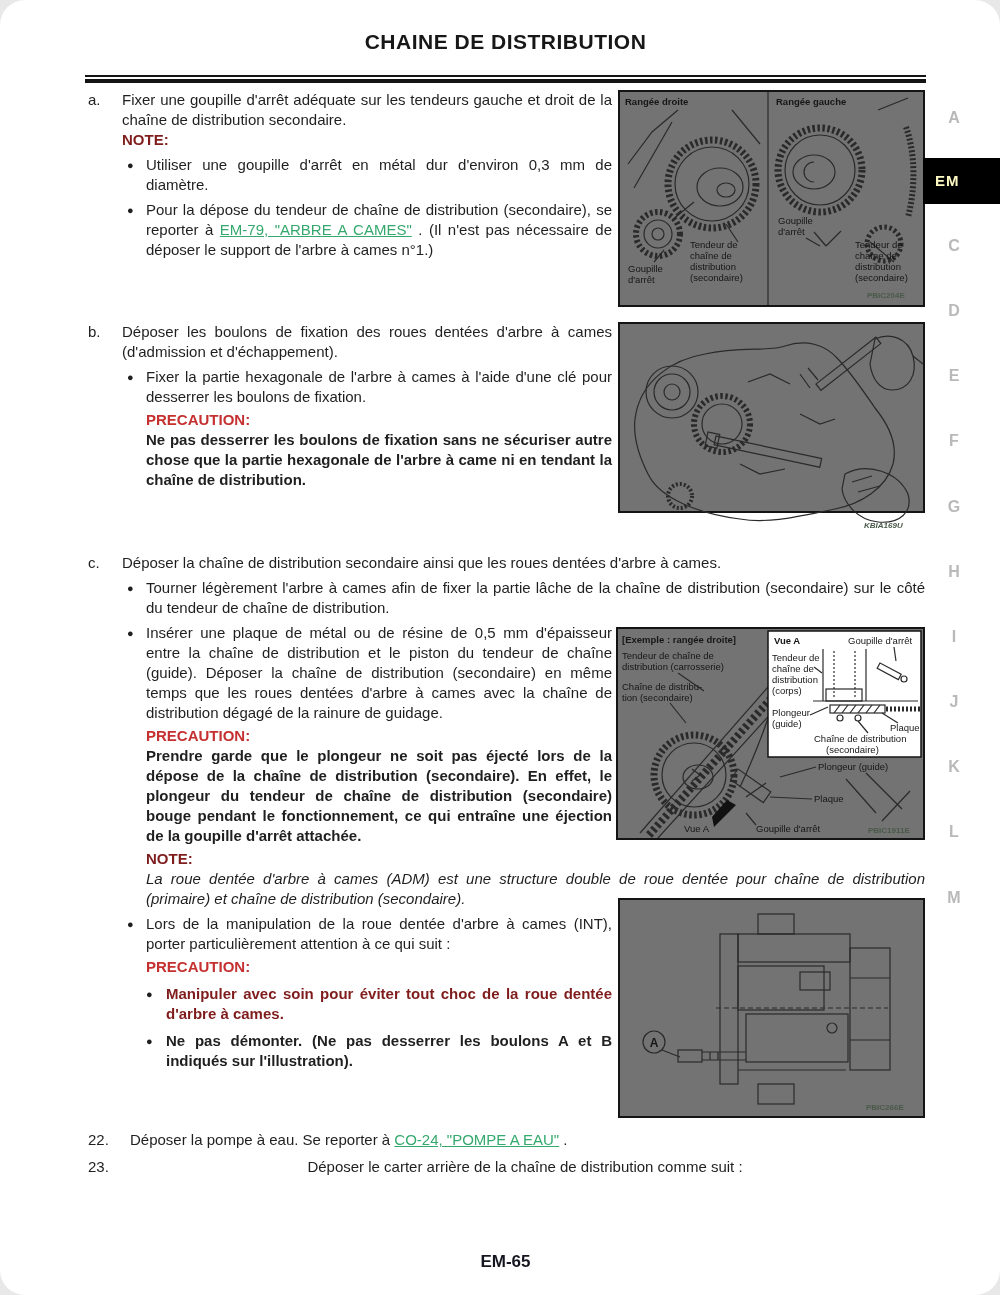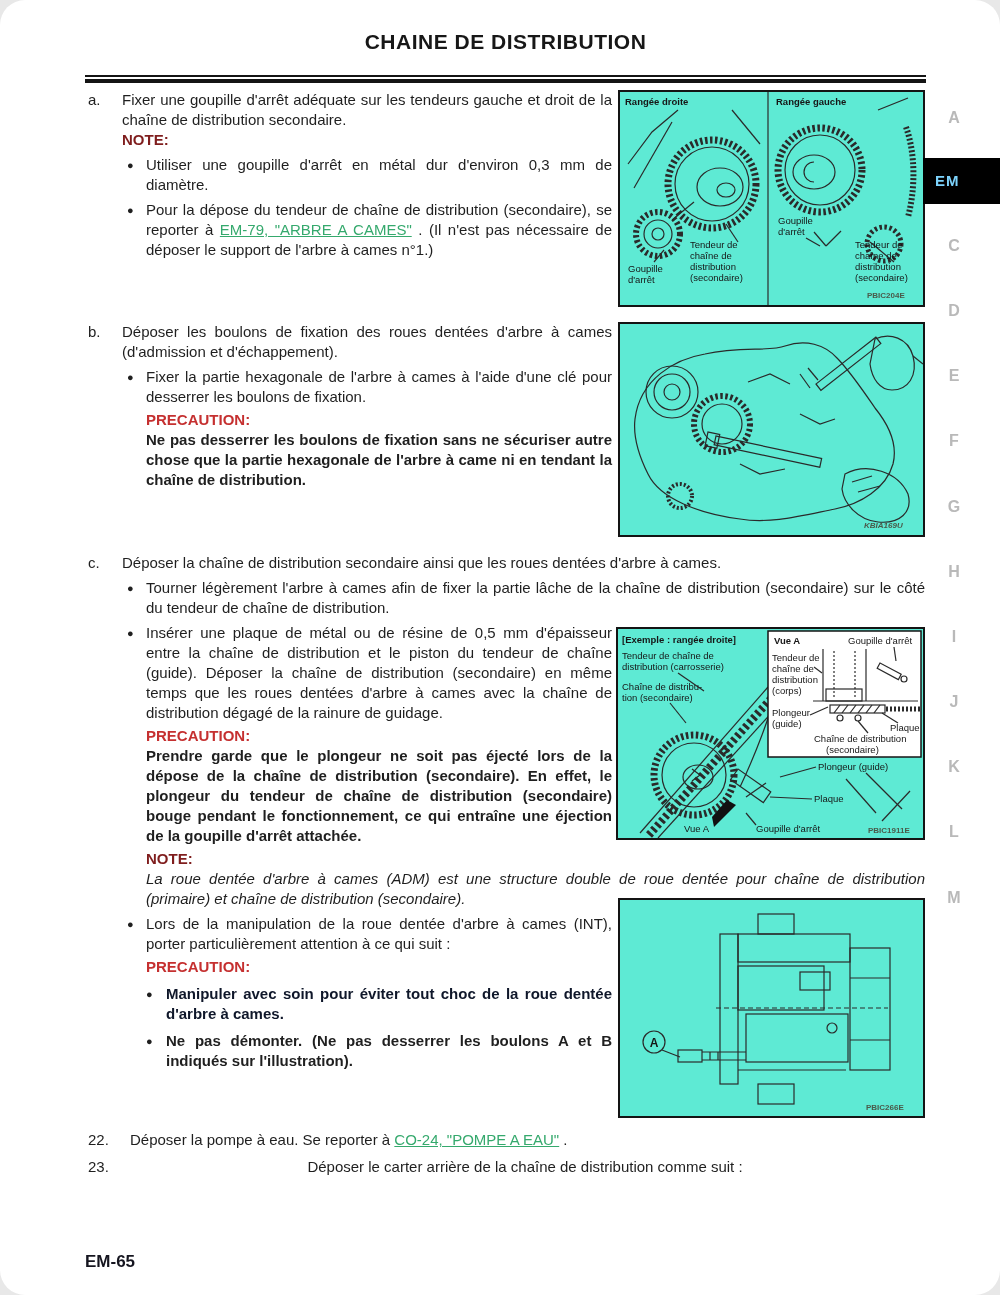--- a/index.html
+++ b/index.html
@@ -21,36 +21,36 @@
   .blab{font-weight:bold;color:#7f1d1d;}
   .prec{font-weight:bold;color:#c53030;}
   .prec-body{font-weight:bold;text-align:justify;}
   .note-body{text-align:justify;font-style:italic;}
   .link{color:#35a96d;text-decoration:underline;cursor:pointer;}
   .narrow{max-width:490px;}
   .subbullets{margin-left:0px;}
   .subbullet{display:flex;margin-top:7px;}
   .sbu{width:20px;flex:none;font-size:11px;line-height:20px;font-weight:bold;}
 
-  .fig{position:absolute;border:2px solid #141414;background:#5eead4;box-sizing:border-box;}
+  .fig{position:absolute;border:2px solid #141414;background:#737373;box-sizing:border-box;}
   .fig svg{display:block;}
   .flab{font-size:9.5px;fill:#161616;}
   .fb{font-weight:bold;}
   .fcode{font-size:8px;font-weight:bold;fill:#4a5a4a;}
   .ln{stroke:#2a2a2a;stroke-width:1.2;fill:none;}
   .teeth{fill:none;stroke:#2a2a2a;}
 
   .tab-letter{position:absolute;left:923px;width:62px;text-align:center;
               font-size:16px;font-weight:bold;color:#b9b9b9;line-height:18px;}
   .em-tab{position:absolute;left:923px;top:158px;width:77px;height:46px;background:#000;
-          color:#7dd3fc;font-size:15px;font-weight:bold;line-height:46px;padding-left:12px;
+          color:#fef9c3;font-size:15px;font-weight:bold;line-height:46px;padding-left:12px;
           box-sizing:border-box;letter-spacing:1px;}
   .steps{position:absolute;left:88px;top:1130px;width:840px;font-size:15px;line-height:20px;}
   .steps .row{margin-bottom:7px;}
-  .page-number{position:absolute;top:1252px;left:85px;width:841px;
+  .page-number{position:absolute;top:1252px;left:85px;width:841px;text-align:center;
                font-size:17px;font-weight:bold;color:#15151f;}
 </style>
 </head>
 <body>
 
 <div class="page">
 
   <div class="title">CHAINE DE DISTRIBUTION</div>
   <div class="rule-thin"></div>
   <div class="rule-thick"></div>
@@ -130,21 +130,21 @@
         <div class="bu">●</div>
         <div class="txt">Fixer la partie hexagonale de l'arbre à cames à l'aide d'une clé pour desserrer les boulons de fixation.</div>
       </div>
       <div style="margin-left:24px;margin-top:3px;">
         <div class="prec">PRECAUTION:</div>
         <div class="prec-body">Ne pas desserrer les boulons de fixation sans ne sécuriser autre chose que la partie hexagonale de l'arbre à came ni en tendant la chaîne de distribution.</div>
       </div>
     </div>
   </div>
 
-  <div class="fig" style="left:618px;top:322px;width:307px;height:215px;font-style:italic;">
+  <div class="fig" style="left:618px;top:322px;width:307px;height:191px;font-style:italic;">
     <svg width="303" height="211" viewBox="0 0 303 211">
       <path class="ln" d="M15,95 C20,55 55,35 85,30 C120,22 150,28 165,22 C185,15 205,20 218,35 C232,50 244,68 255,84 C268,100 278,120 273,140 C266,165 240,180 215,185 C180,192 150,200 120,195 C80,190 40,175 28,150 C18,130 13,112 15,95 Z"></path>
       <circle class="ln" cx="52" cy="68" r="26"></circle>
       <circle class="ln" cx="52" cy="68" r="18"></circle>
       <circle class="ln" cx="52" cy="68" r="8"></circle>
       <circle class="teeth" cx="102" cy="100" r="28" stroke-width="6" stroke-dasharray="2.5 2.5"></circle>
       <circle class="ln" cx="102" cy="100" r="20"></circle>
       <circle class="teeth" cx="60" cy="172" r="12" stroke-width="4" stroke-dasharray="2 2"></circle>
       <polyline class="ln" points="128,58 150,50 170,60"></polyline>
       <polyline class="ln" points="120,140 140,150 165,145"></polyline>
@@ -187,21 +187,21 @@
       </div>
       <div class="bullet narrow">
         <div class="bu">●</div>
         <div class="txt">Lors de la manipulation de la roue dentée d'arbre à cames (INT), porter particulièrement attention à ce qui suit :</div>
       </div>
       <div style="margin-left:24px;margin-top:3px;max-width:466px;">
         <div class="prec">PRECAUTION:</div>
         <div class="subbullets">
           <div class="subbullet">
             <div class="sbu">●</div>
-            <div class="txt prec-body" style="color:#0f172a;">Manipuler avec soin pour éviter tout choc de la roue dentée d'arbre à cames.</div>
+            <div class="txt prec-body" style="color:#7f1d1d;">Manipuler avec soin pour éviter tout choc de la roue dentée d'arbre à cames.</div>
           </div>
           <div class="subbullet">
             <div class="sbu">●</div>
             <div class="txt prec-body" style="color:#1f1f1f;">Ne pas démonter. (Ne pas desserrer les boulons A et B indiqués sur l'illustration).</div>
           </div>
         </div>
       </div>
     </div>
   </div>
 

